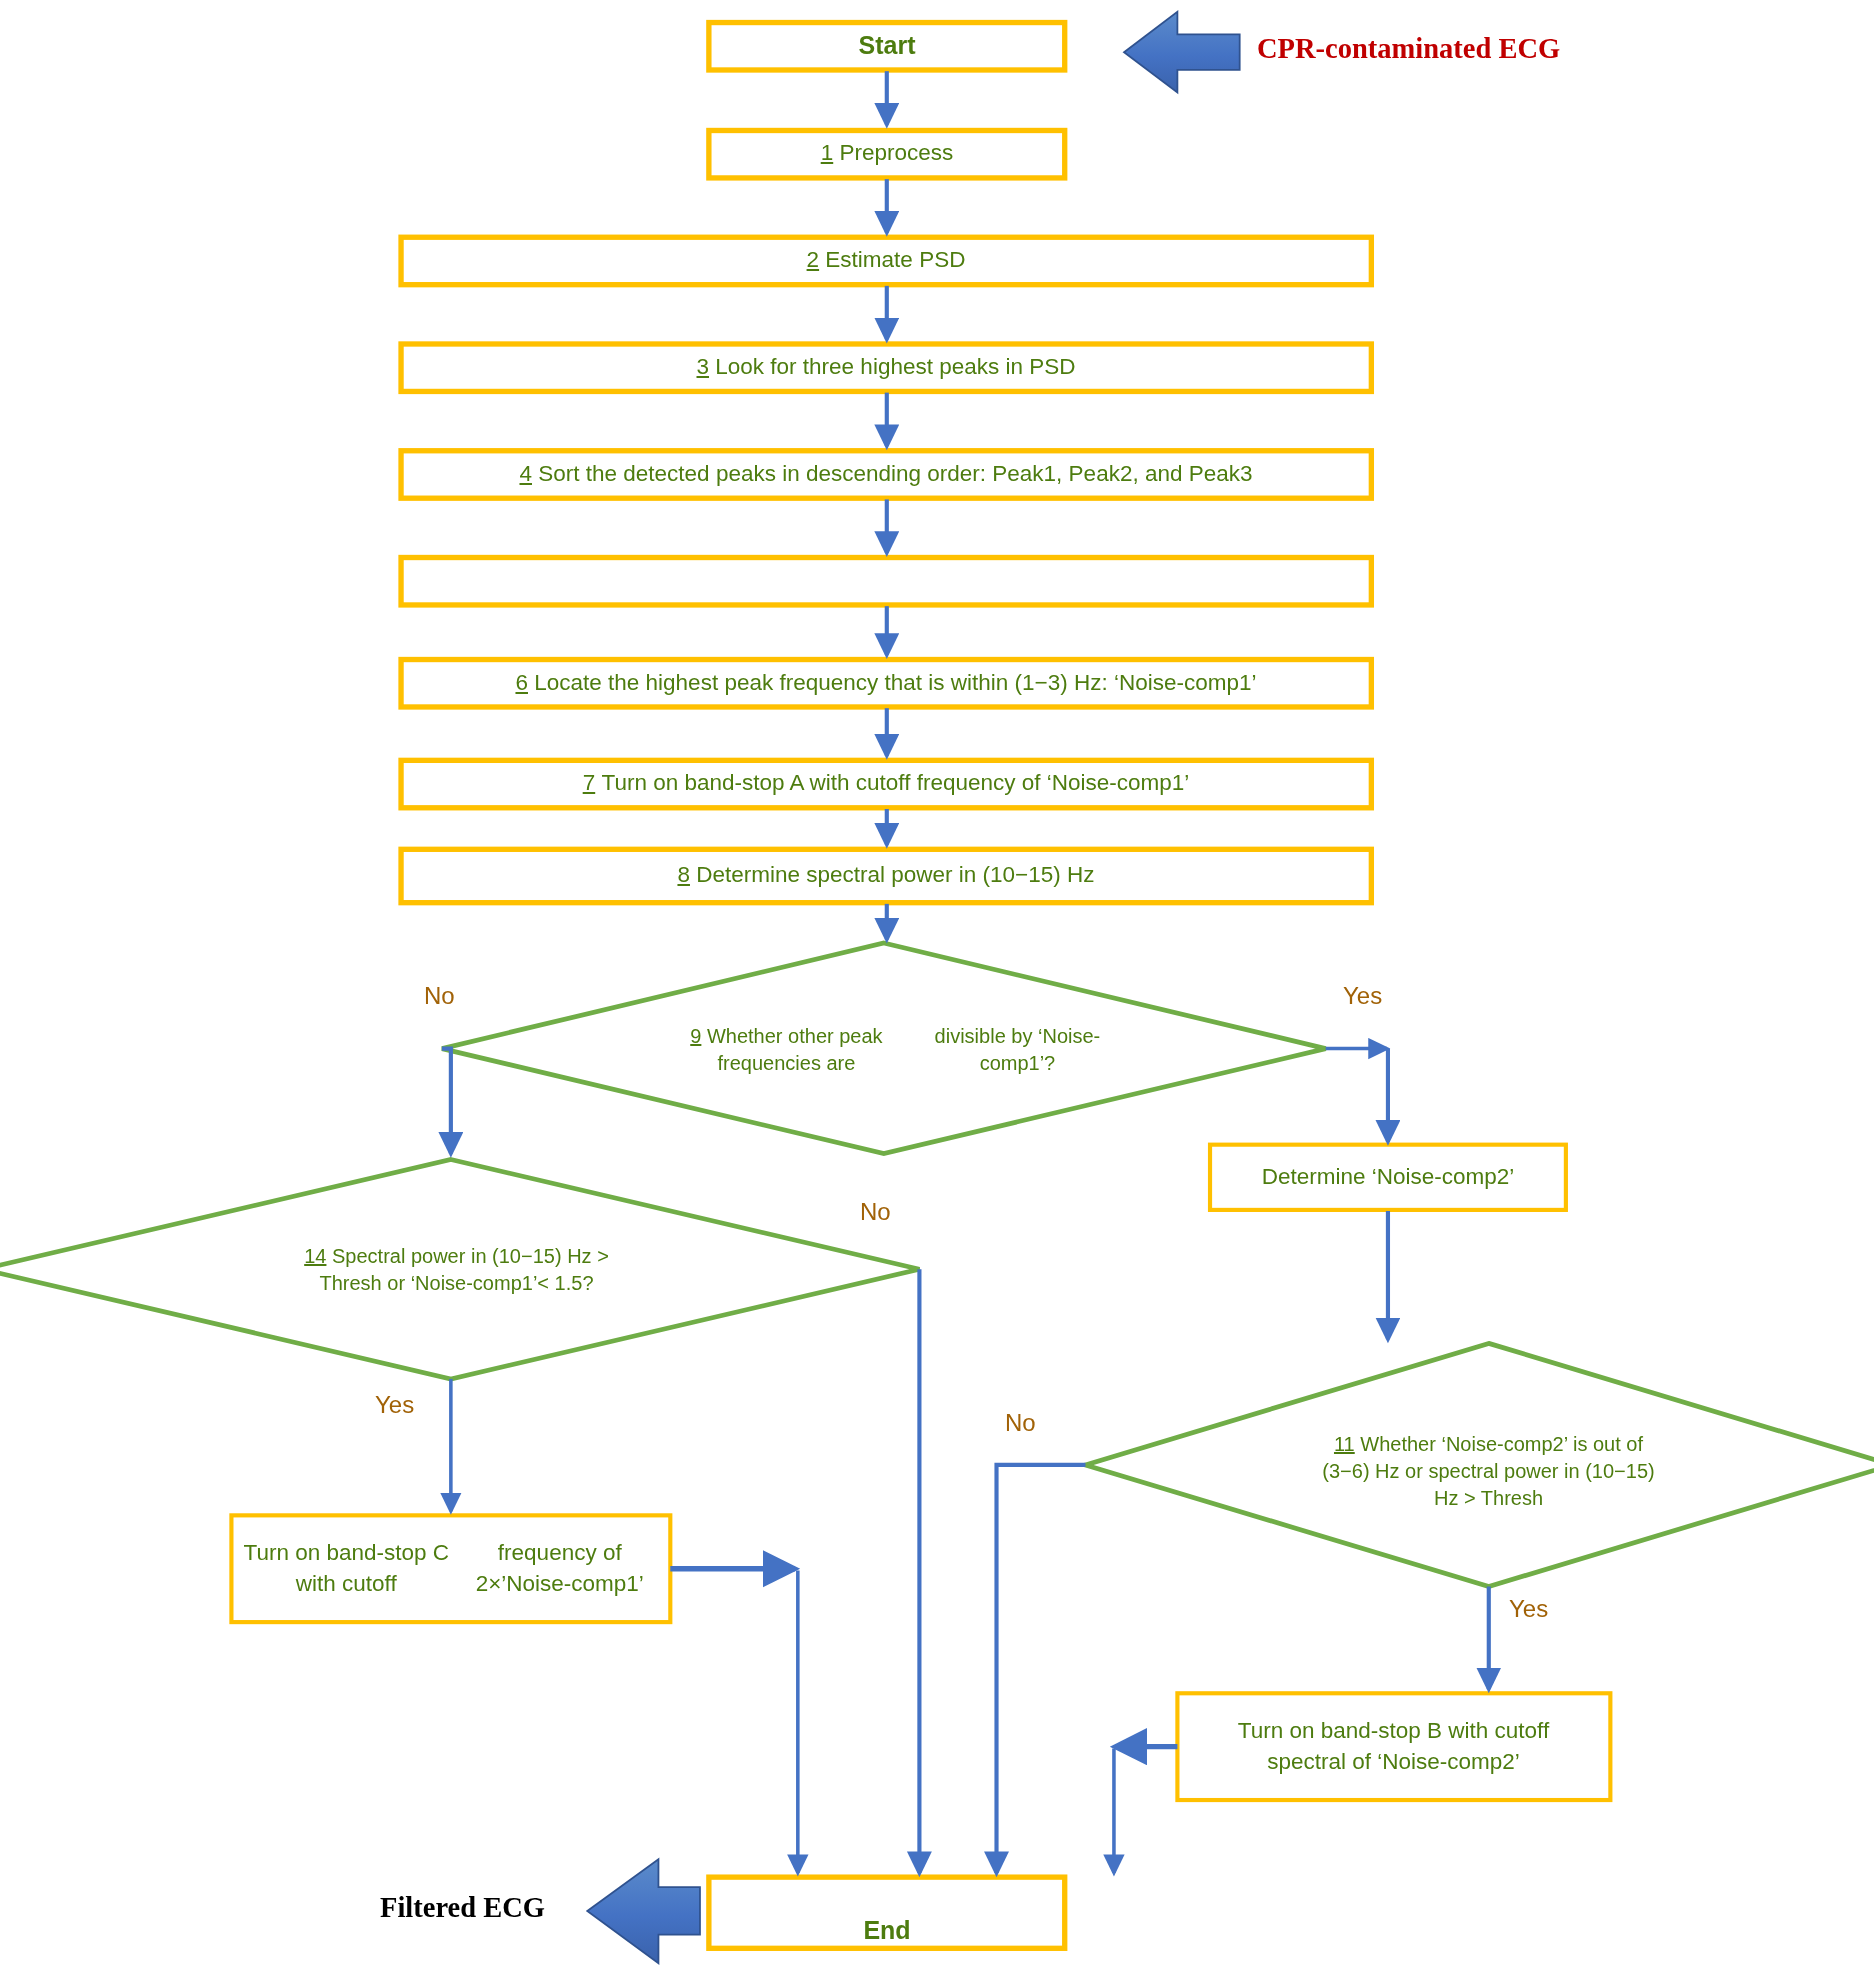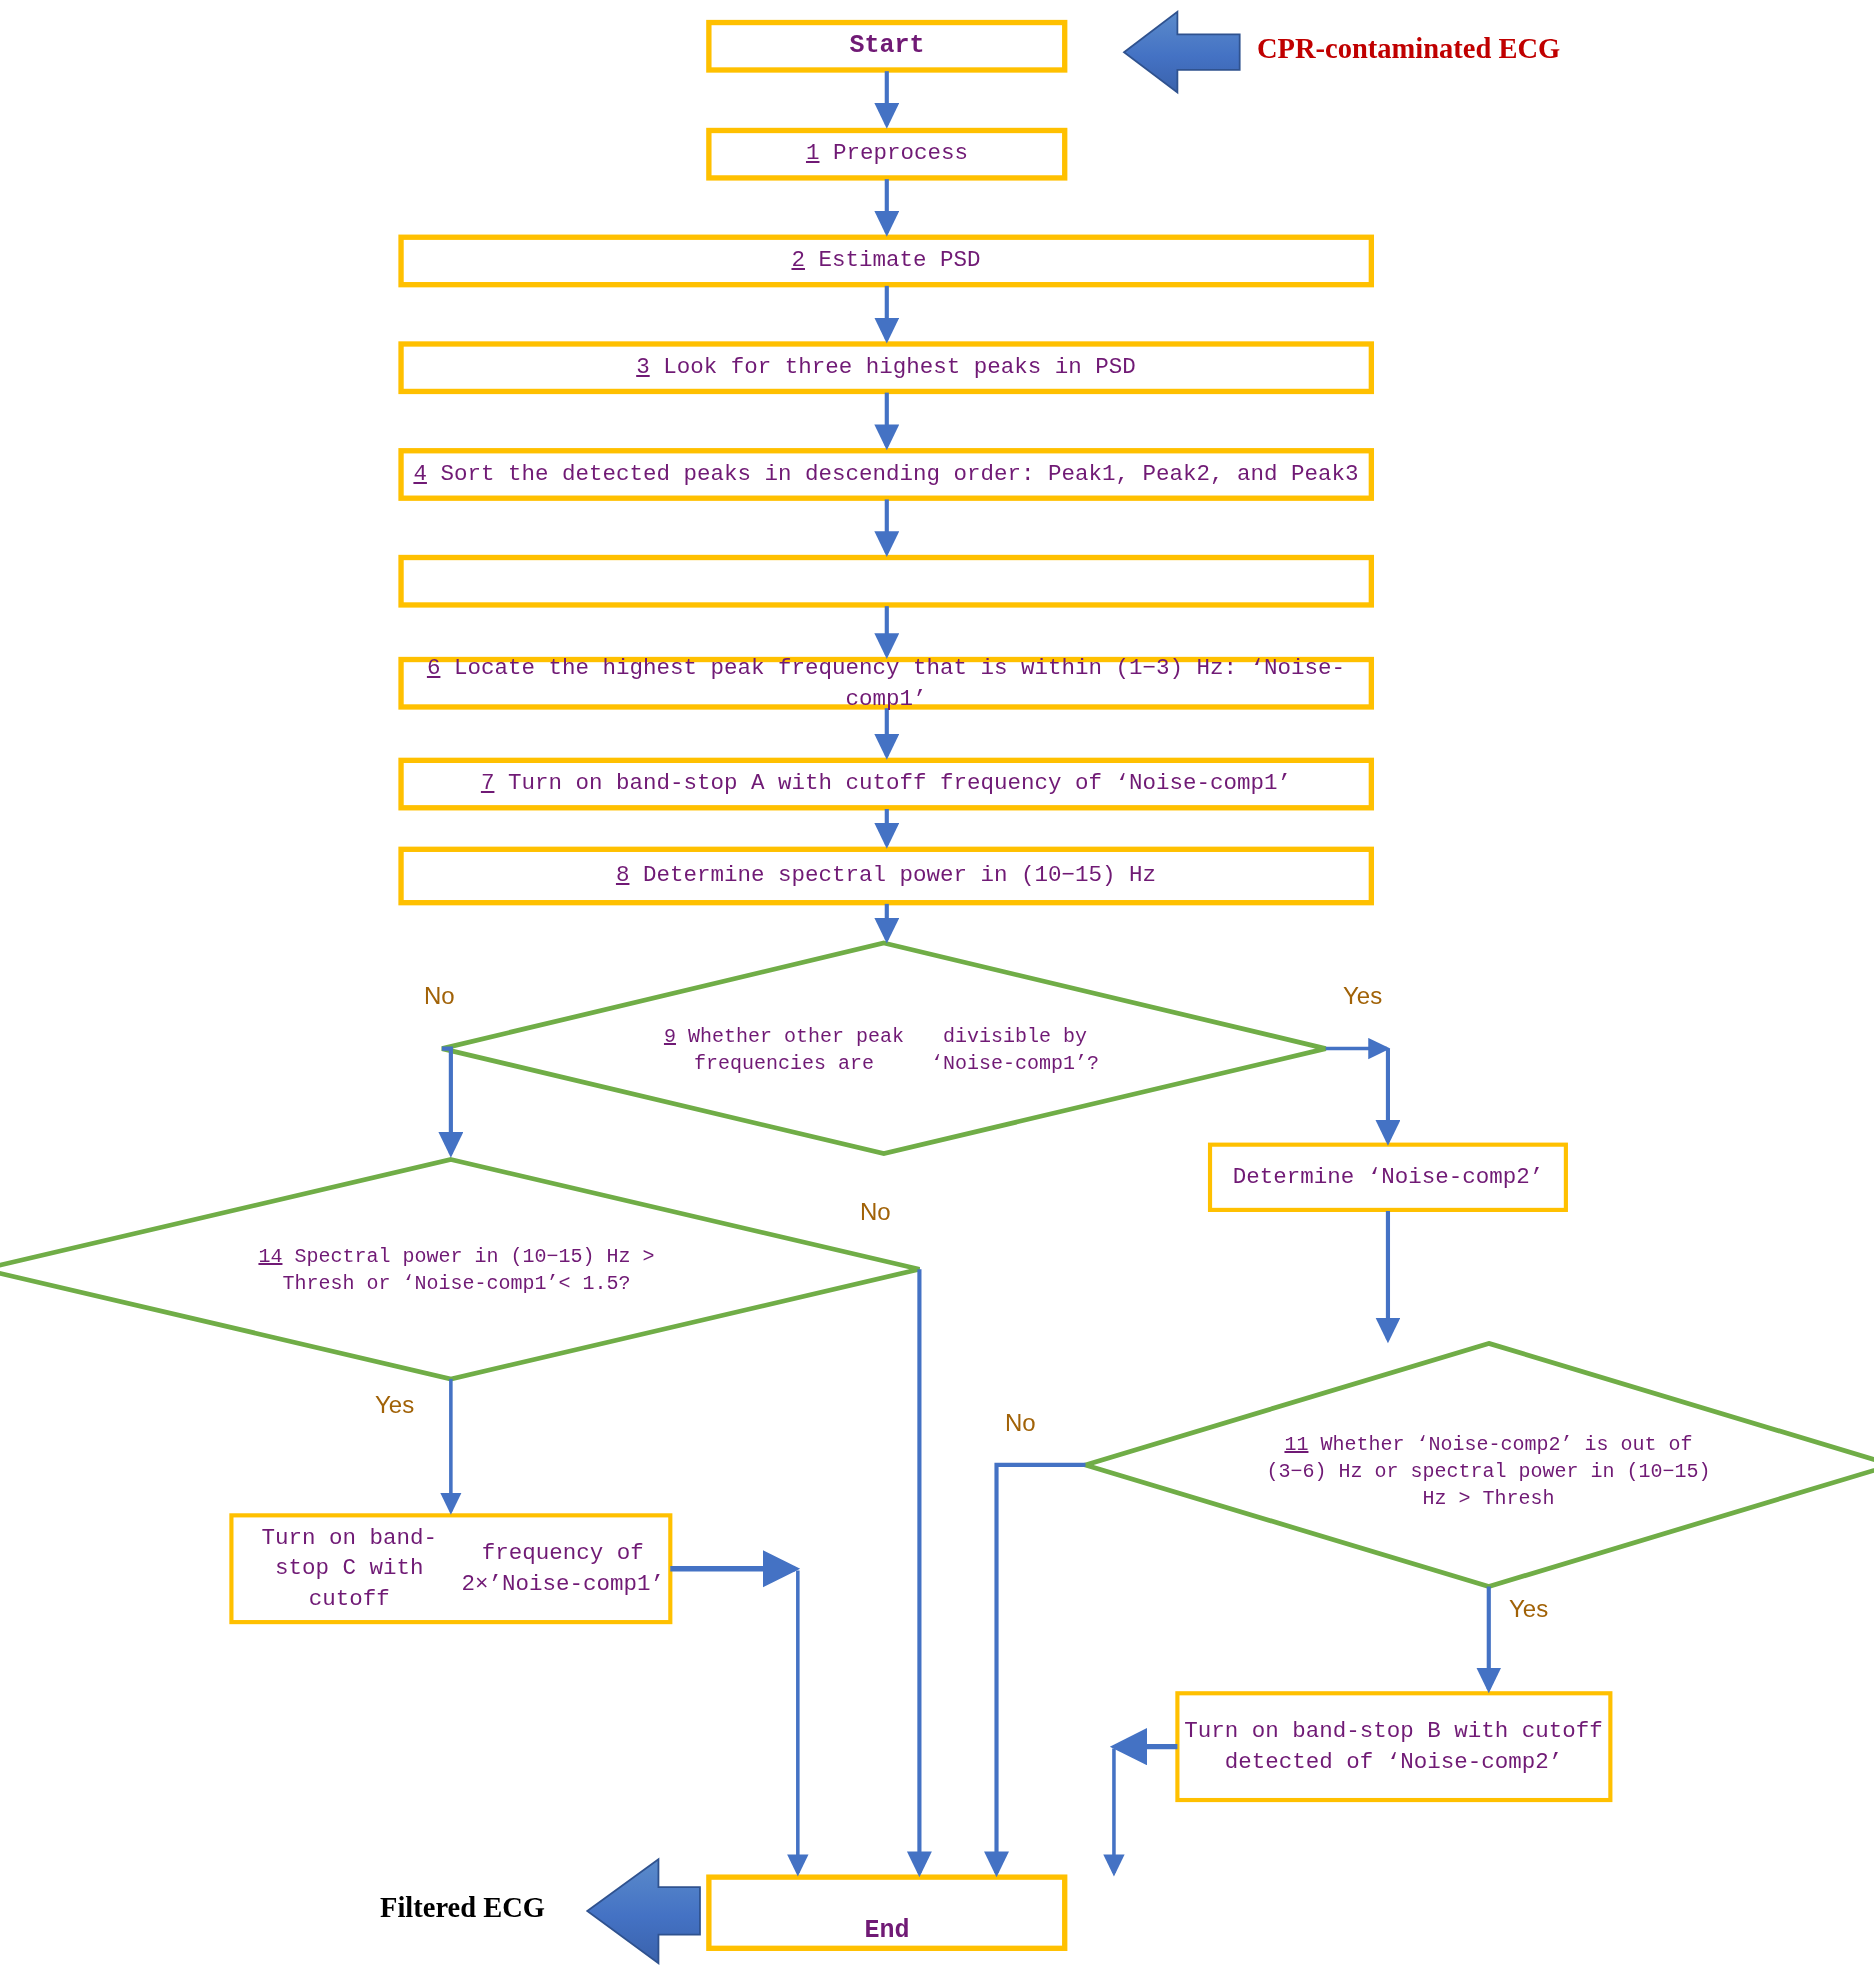--- a/index.html
+++ b/index.html
@@ -1,21 +1,21 @@
 <!DOCTYPE html>
 <html style="font-size:9.5px"><head>
 <meta charset="utf-8">
 <style>
   html,body{margin:0;padding:0;background:#ffffff;}
   body{font-family:"Liberation Serif",serif;}
   #stage{position:relative;width:1875px;height:1975px;background:#fff;overflow:hidden;}
   svg.layer{position:absolute;left:0;top:0;width:1875px;height:1975px;}
   .boxlabel{
     position:absolute;display:flex;align-items:center;justify-content:center;
-    text-align:center;color:#701a75;font-family:Liberation Mono, monospace;
+    text-align:center;color:#4d7c0f;font-family:Liberation Sans, sans-serif;
     line-height:1.35;box-sizing:border-box;padding:0 6px;
   }
   .termlabel{font-weight:bold;}
   .ul{text-decoration:underline;}
   .edgelabel{
     position:absolute;font-family:"Liberation Sans",sans-serif;
     color:#a16207;white-space:nowrap;
   }
   .calloutlabel{
     position:absolute;font-family:"Liberation Serif",serif;
@@ -176,21 +176,21 @@
     <div>Hz &gt; Thresh</div>
   </div>
 
   <div class="boxlabel" style="left:231px;top:1515px;width:439px;height:107px;font-size:22.5px;">
     <div>Turn on band-stop C with cutoff</div>
     <div>frequency of 2×’Noise-comp1’</div>
   </div>
 
   <div class="boxlabel" style="left:1177px;top:1693px;width:433px;height:107px;font-size:22.5px;flex-direction:column;">
     <div>Turn on band-stop B with cutoff</div>
-    <div>detected of ‘Noise-comp2’</div>
+    <div>spectral of ‘Noise-comp2’</div>
   </div>
 
   <div class="boxlabel termlabel" style="left:709px;top:1877px;width:356px;height:71px;font-size:25px;align-items:flex-end;">
     <span>End</span>
   </div>
 
   <div class="edgelabel" style="left:424px;top:982px;font-size:24px;">No</div>
   <div class="edgelabel" style="left:1343px;top:982px;font-size:24px;">Yes</div>
   <div class="edgelabel" style="left:860px;top:1198px;font-size:24px;">No</div>
   <div class="edgelabel" style="left:375px;top:1391px;font-size:24px;">Yes</div>

